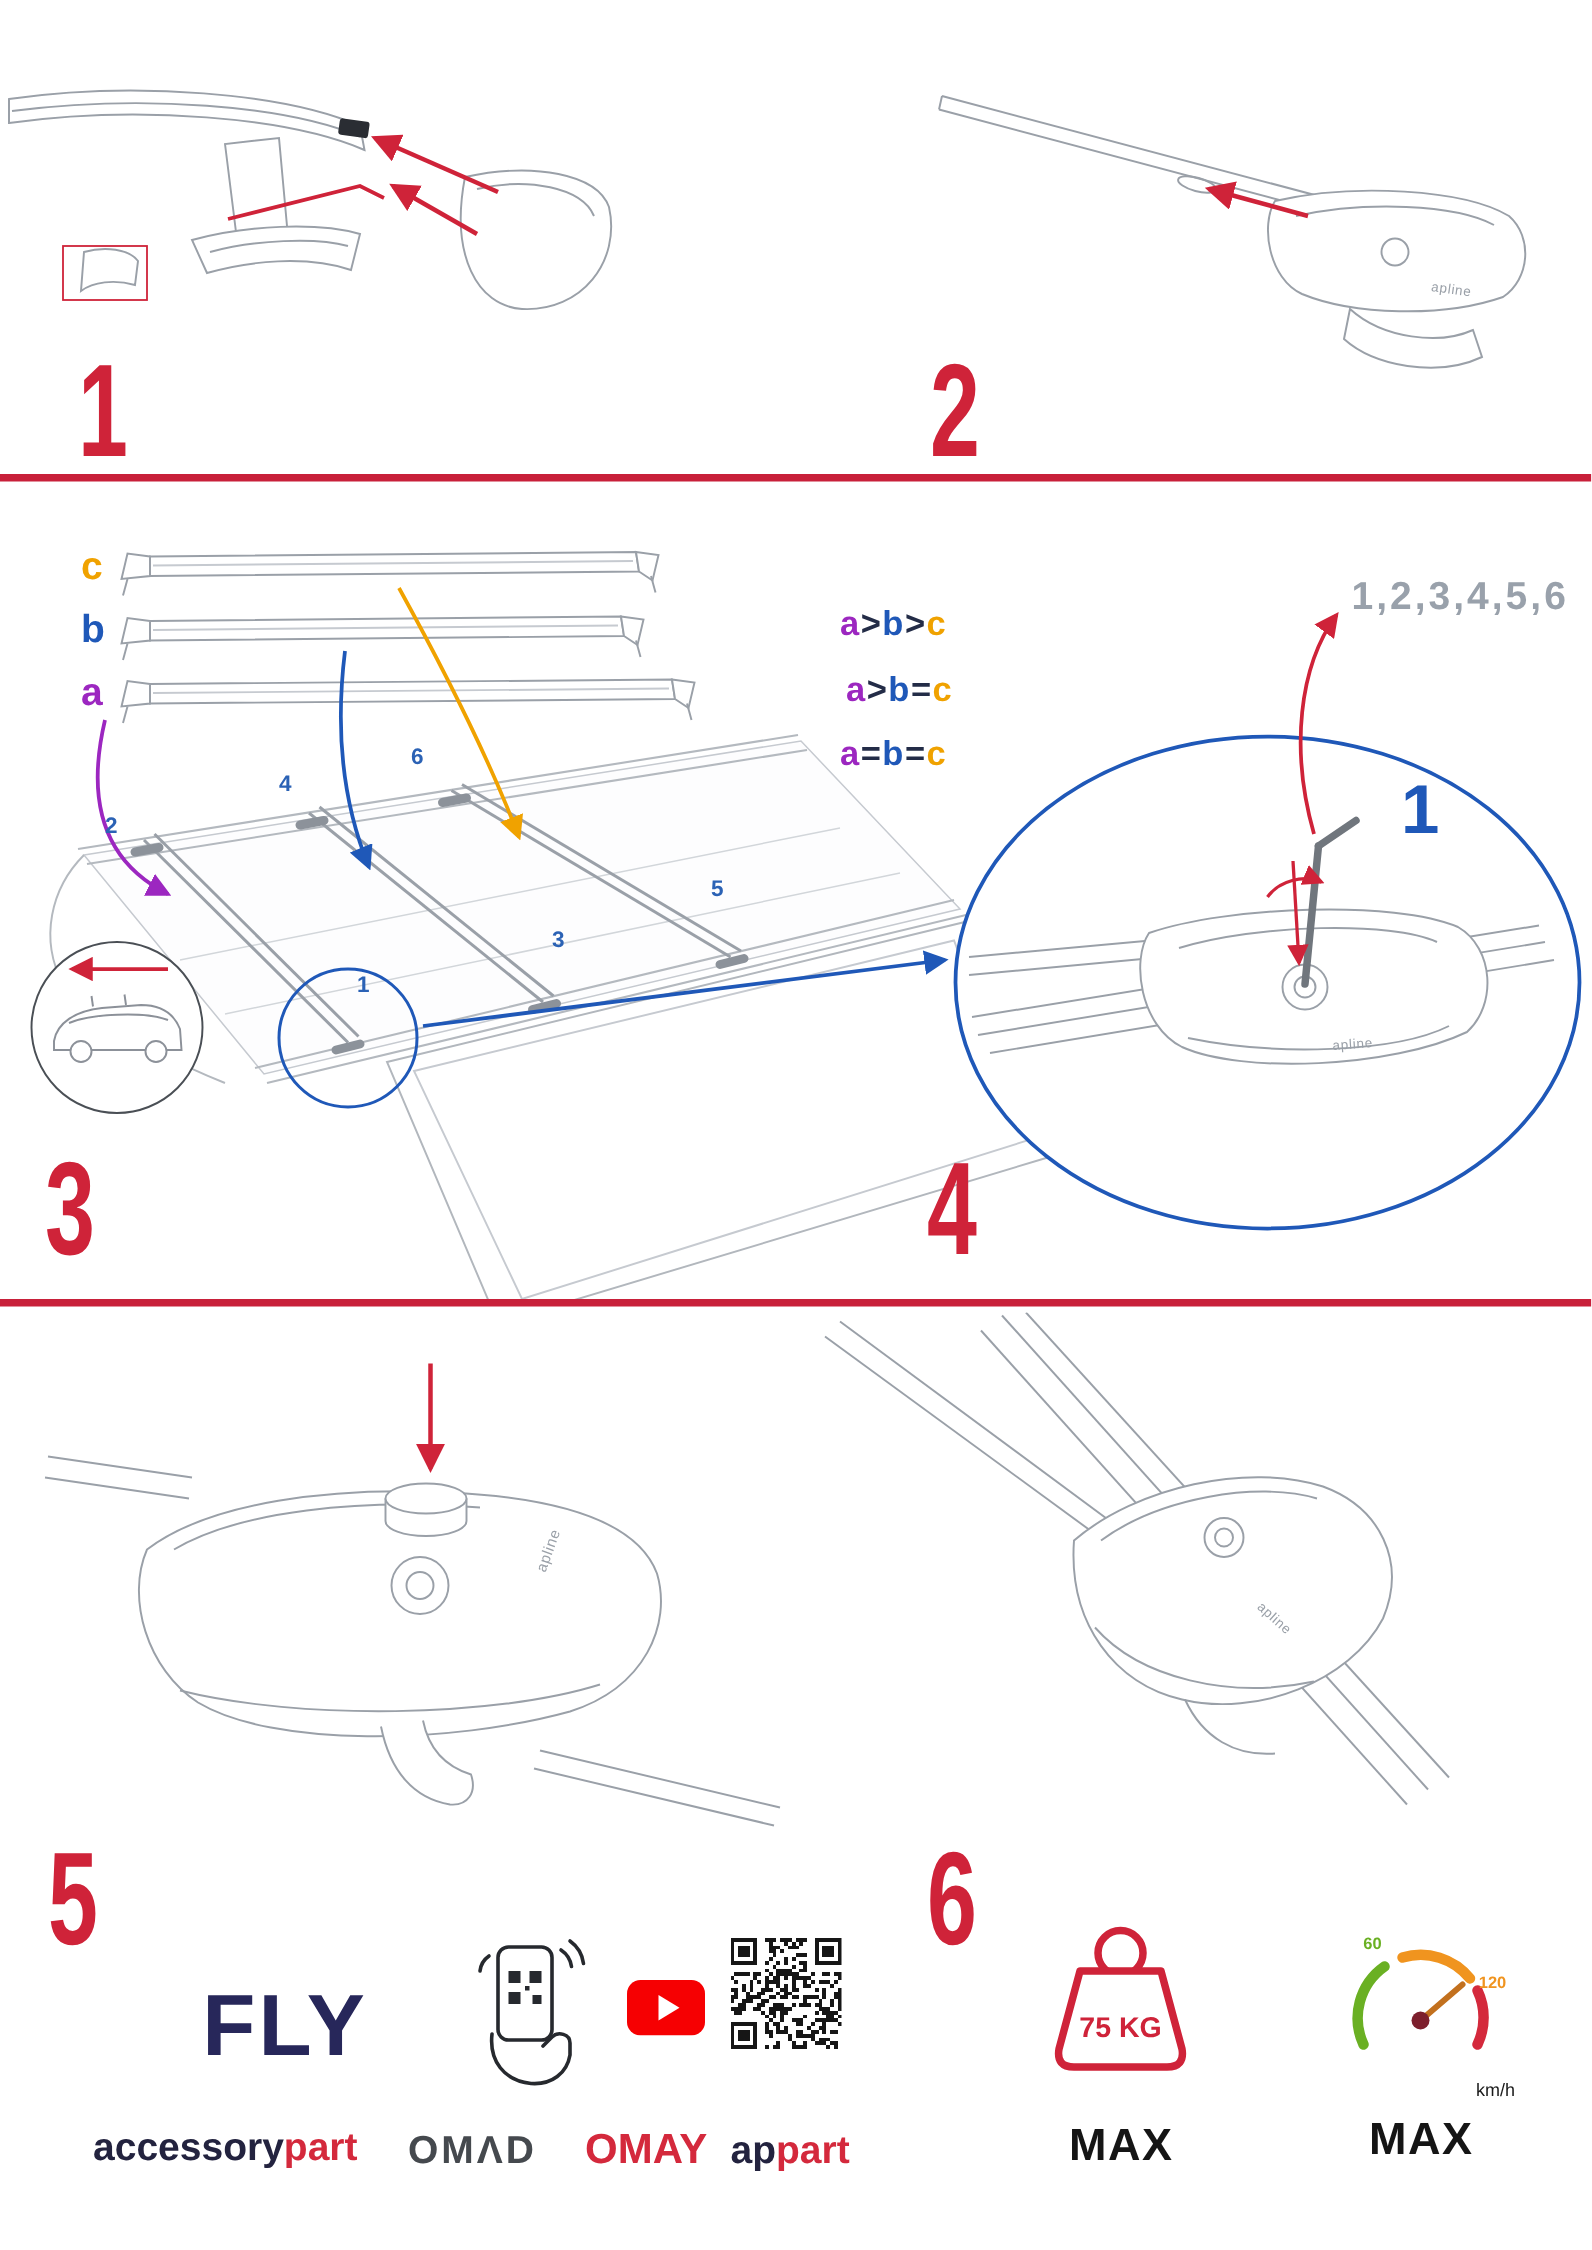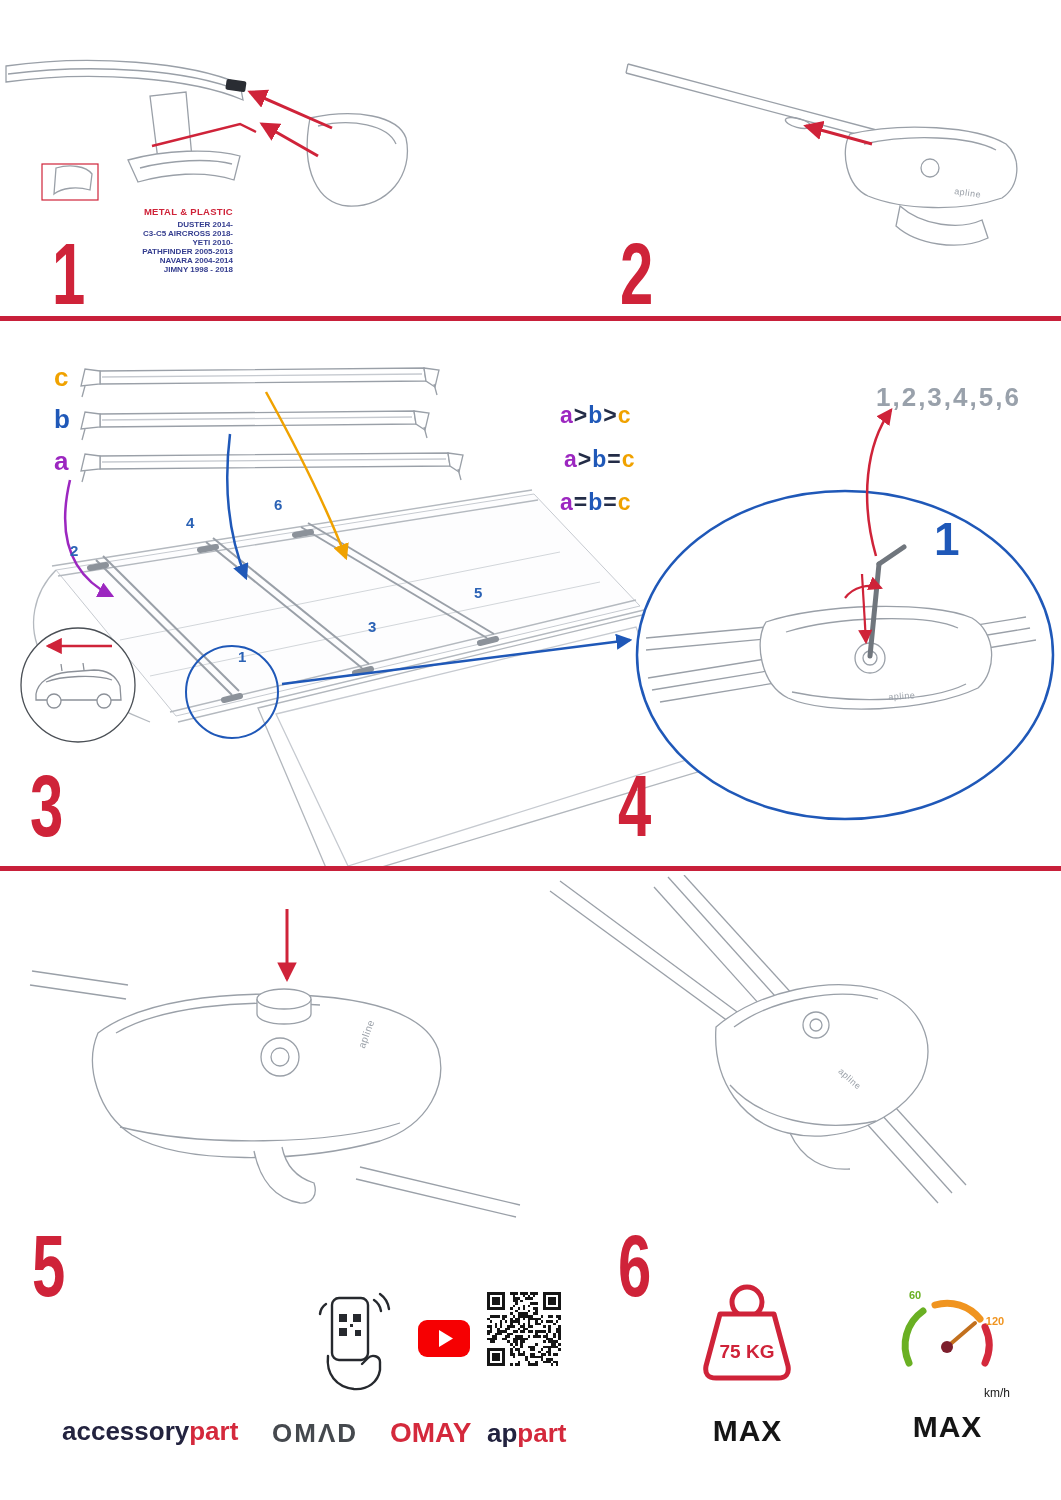--- a/index.html
+++ b/index.html
@@ -9,21 +9,21 @@
   .divider{position:absolute;left:0;width:1061px;height:5px;background:#c8203a;}
   .step-num{position:absolute;color:#cf2339;font-weight:bold;font-size:88px;line-height:0.82;
             transform:scaleX(0.68);transform-origin:left top;letter-spacing:-2px;}
   .label-block{text-align:right;}
   .m-label{color:#cf2339;font-size:9.5px;font-weight:bold;letter-spacing:.3px;margin-bottom:3px;}
   .models div{color:#343d8f;font-size:8px;font-weight:bold;line-height:9px;}
   .bar-letter{font-size:26px;font-weight:bold;line-height:1;}
   .ch-a{color:#9c27c0;} .ch-b{color:#1f58b8;} .ch-c{color:#f0a200;} .op{color:#232c47;margin:0 1px;}
   .rule{font-size:23px;font-weight:bold;line-height:1;margin-top:44px;}
   .pos-num{position:absolute;color:#2b62b5;font-size:15px;font-weight:bold;}
-  .seq{position:absolute;color:#99a1ab;font-size:26px;font-weight:bold;letter-spacing:2px;}
+  .seq{position:absolute;color:#99a1ab;font-size:26px;font-weight:bold;letter-spacing:2px;margin-left:25px;}
   .callout-1{position:absolute;color:#1f58b8;font-size:46px;font-weight:bold;line-height:1;}
   .brand-tiny{position:absolute;color:#9aa0a8;font-size:9px;transform-origin:left top;letter-spacing:.5px;}
   .fly{position:absolute;color:#27275a;font-size:58px;font-weight:bold;letter-spacing:2px;line-height:1;text-align:center;}
   .brandrow{position:absolute;font-size:26px;font-weight:bold;line-height:1.2;text-align:right;}
   .dark{color:#23233f;} .red{color:#d4293c;} .gray{color:#45494e;letter-spacing:2px;}
   .maxlbl{position:absolute;color:#151515;font-size:30px;font-weight:bold;text-align:center;letter-spacing:1px;}
   .kmh{position:absolute;color:#1a1a1a;font-size:12px;text-align:right;}
 </style>
 </head>
 <body>
@@ -61,31 +61,20 @@
       <path d="M628,36 L626,45"></path>
       <ellipse cx="798" cy="95" rx="13" ry="4.5" transform="rotate(15 798 95)"></ellipse>
       <path d="M850,106 C902,94 976,98 1006,116 C1022,130 1020,158 1002,170 C962,184 902,182 868,168 C846,158 840,122 850,106 Z" fill="#fff"></path>
       <path d="M864,116 C910,106 970,108 996,122"></path>
       <path d="M900,178 C922,198 960,202 982,192 L988,210 C958,224 916,216 896,198 Z" fill="#fff"></path>
       <circle cx="930" cy="140" r="9"></circle>
     </g>
     <path d="M872,116 L806,98" stroke="#cf2339" stroke-width="3" fill="none" marker-end="url(#aR1)"></path>
   </svg>
 
-  <div class="abs label-block" style="left:58px;top:206px;width:175px">
-    <div class="m-label">METAL &amp; PLASTIC</div>
-    <div class="models">
-      <div>DUSTER 2014-</div>
-      <div>C3-C5 AIRCROSS 2018-</div>
-      <div>YETI 2010-</div>
-      <div>PATHFINDER 2005-2013</div>
-      <div>NAVARA 2004-2014</div>
-      <div>JIMNY 1998 - 2018</div>
-    </div>
-  </div>
   <div class="step-num" style="left:52px;top:238px">1</div>
   <div class="step-num" style="left:620px;top:238px">2</div>
   <span class="brand-tiny" style="left:955px;top:186px;transform:rotate(8deg)">apline</span>
 
   <div class="divider" style="top:316px"></div>
 
   <svg class="abs" style="left:0;top:340px" width="1061" height="526" viewBox="0 0 1061 526">
     <defs>
       <marker id="aR2" viewBox="0 0 10 10" refX="8.5" refY="5" markerWidth="6.5" markerHeight="6.5" orient="auto-start-reverse">
         <path d="M0,0L10,5L0,10Z" fill="#cf2339"></path>
@@ -271,20 +260,21 @@
       <path d="M790,258 C802,284 824,296 850,294"></path>
     </g>
   </svg>
 
   <span class="brand-tiny" style="left:356px;top:1046px;transform:rotate(-70deg);font-size:10px">apline</span>
   <span class="brand-tiny" style="left:843px;top:1066px;transform:rotate(42deg)">apline</span>
 
   <div class="step-num" style="left:32px;top:1230px">5</div>
   <div class="step-num" style="left:618px;top:1230px">6</div>
 
+  <div class="fly" style="left:110px;top:1322px;width:160px">FLY</div>
 
   <svg class="abs" style="left:298px;top:1290px" width="96" height="104" viewBox="0 0 96 104">
     <g fill="none" stroke="#26292e" stroke-width="2.4" stroke-linecap="round" stroke-linejoin="round">
       <path d="M30,66 C28,84 38,97 56,99 C70,100 80,92 82,80 L82,72 C82,66 74,64 70,68 L64,74" fill="#fff"></path>
       <rect x="34" y="8" width="36" height="62" rx="7" fill="#fff"></rect>
       <path d="M28,14 a14,14 0 0 0 -6,10"></path>
       <path d="M76,10 a16,16 0 0 1 7,11"></path>
       <path d="M82,4 a22,22 0 0 1 9,15"></path>
     </g>
     <g fill="#26292e">

